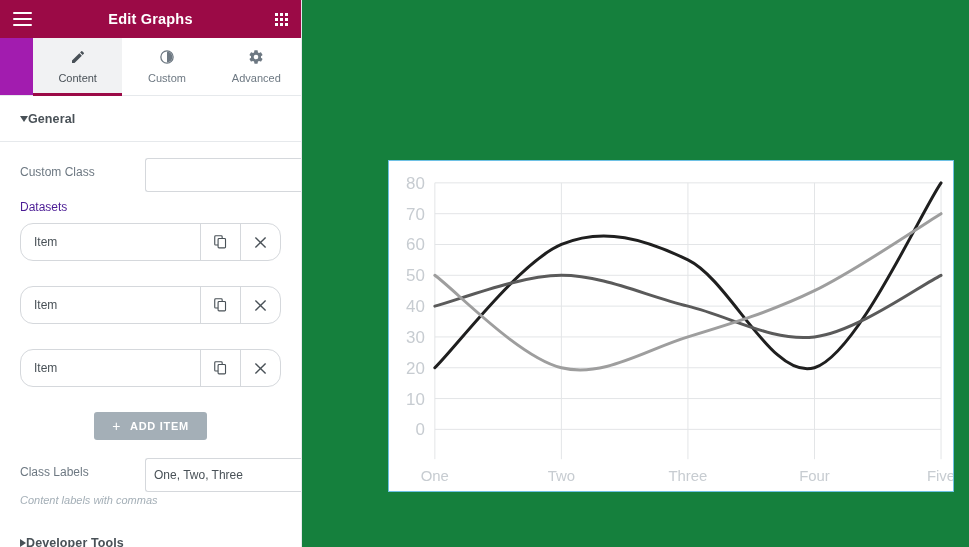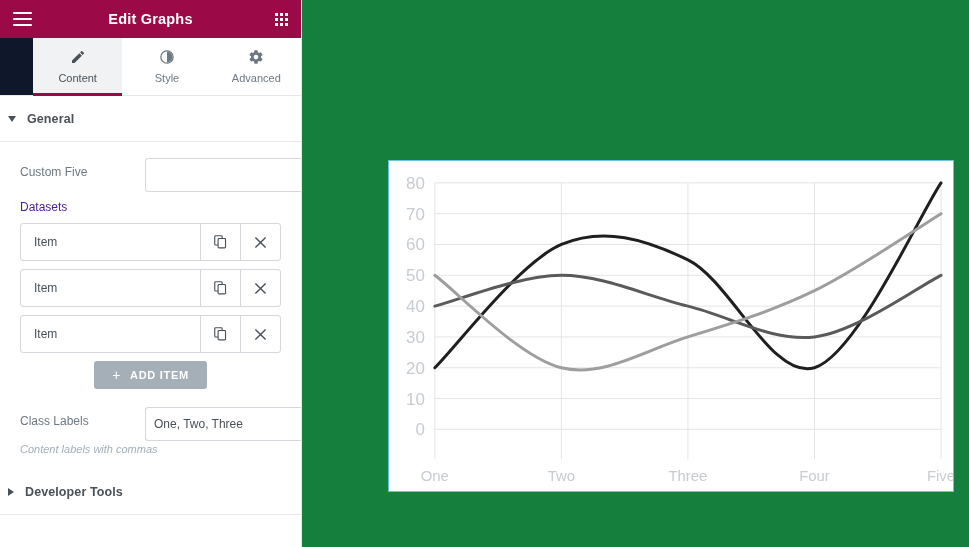--- a/index.html
+++ b/index.html
@@ -30,37 +30,37 @@
   .panel-title {
     color: #ffffff; font-size: 14.5px; font-weight: 700;
     letter-spacing: .2px;
     position: absolute; left: 0; right: 0; text-align: center;
     pointer-events: none;
   }
   .grid-icon { display: grid; grid-template-columns: repeat(3, 3px); grid-template-rows: repeat(3, 3px); gap: 2px; cursor: pointer; position: relative; z-index: 2;}
   .grid-icon i { display: block; width: 3px; height: 3px; background: #fff; }
 
   
-  .tabs { display: flex; height: 58px; background: #0f172a; border-bottom: 1px solid #e6e9ec; padding-left: 33px; }
+  .tabs { display: flex; height: 58px; background: #a21caf; border-bottom: 1px solid #e6e9ec; padding-left: 33px; }
   .tab {
     flex: 1; display: flex; flex-direction: column; align-items: center; justify-content: center;
     gap: 7px; cursor: pointer; position: relative;
     color: #6d7882; font-size: 11px;
     background: #fff;
   }
   .tab.active { background: #f1f2f3; color: #495157; }
   .tab.active::after {
     content: ""; position: absolute; left: 0; right: 0; bottom: -1px; height: 3px; background: #9b0a46;
   }
   .tab-icon { width: 16px; height: 16px; display: block; }
 
   
   .section-head {
-    height: 46px; display: flex; align-items: center; gap: 11px;
-    padding: 0 8px; border-bottom: 1px solid #e6e9ec;
+    height: 46px; display: flex; align-items: center; 
+    padding: 0 20px; border-bottom: 1px solid #e6e9ec;
     cursor: pointer;
   }
   .section-head .caret { width: 0; height: 0; }
   .caret-down { border-left: 4.5px solid transparent; border-right: 4.5px solid transparent; border-top: 6px solid #495157; }
   .caret-right { border-top: 4.5px solid transparent; border-bottom: 4.5px solid transparent; border-left: 6px solid #495157; }
   .section-title { font-size: 12.5px; font-weight: 700; color: #495157; letter-spacing: .1px; }
 
   .section-body { padding: 16px 20px 14px 20px; }
 
   .row { display: flex; align-items: center; margin-bottom: 14px; }
@@ -72,22 +72,22 @@
     border-radius: 3px 0 0 3px;
     padding: 16px 8px; font-size: 12px; color: #495157;
     font-family: "Liberation Sans", sans-serif;
     background: #fff; outline: none;
   }
 
   .block-label { font-size: 12px; color: #4c1d95; margin: 0 0 9px 0; }
 
   .ds-item {
     display: flex; align-items: stretch; height: 38px;
-    border: 1px solid #d5d8dc; border-radius: 3px;
-    margin-bottom: 8px; background: #fff;
+    border: 1px solid #d5d8dc; border-radius: 13px;
+    margin-bottom: 25px; background: #fff;
   }
   .ds-title {
     flex: 1; display: flex; align-items: center; padding-left: 13px;
     font-size: 12px; color: #495157; cursor: pointer;
   }
   .ds-btn {
     width: 40px; display: flex; align-items: center; justify-content: center;
     border-left: 1px solid #d5d8dc; cursor: pointer; color: #495157;
   }
 
@@ -158,39 +158,39 @@
         <svg class="tab-icon" viewBox="0 0 24 24" fill="#495157">
           <path d="M3 17.25V21h3.75L17.81 9.94l-3.75-3.75L3 17.25zM20.71 7.04a1 1 0 0 0 0-1.41l-2.34-2.34a1 1 0 0 0-1.41 0l-1.83 1.83 3.75 3.75 1.83-1.83z"></path>
         </svg>
         <span>Content</span>
       </div>
       <div class="tab">
         <svg class="tab-icon" viewBox="0 0 24 24">
           <circle cx="12" cy="12" r="9.2" fill="none" stroke="#6d7882" stroke-width="1.9"></circle>
           <path d="M12 3.8a8.2 8.2 0 0 1 0 16.4z" fill="#6d7882"></path>
         </svg>
-        <span>Style</span>
+        <span>Custom</span>
       </div>
       <div class="tab">
         <svg class="tab-icon" viewBox="0 0 24 24" fill="#6d7882">
           <path d="M19.43 12.98c.04-.32.07-.64.07-.98s-.03-.66-.07-.98l2.11-1.65a.5.5 0 0 0 .12-.64l-2-3.46a.5.5 0 0 0-.61-.22l-2.49 1a7.3 7.3 0 0 0-1.69-.98l-.38-2.65a.49.49 0 0 0-.49-.42h-4a.49.49 0 0 0-.49.42l-.38 2.65c-.61.25-1.17.58-1.69.98l-2.49-1a.5.5 0 0 0-.61.22l-2 3.46a.5.5 0 0 0 .12.64L4.57 11c-.04.32-.07.65-.07.98s.03.66.07.98l-2.11 1.65a.5.5 0 0 0-.12.64l2 3.46c.13.22.39.3.61.22l2.49-1c.52.4 1.08.73 1.69.98l.38 2.65c.4.24.25.42.49.42h4c.24 0 .45-.18.49-.42l.38-2.65c.61-.25 1.17-.58 1.69-.98l2.49 1c.22.08.48 0 .61-.22l2-3.46a.5.5 0 0 0-.12-.64l-2.11-1.65zM12 15.5A3.5 3.5 0 1 1 12 8.5a3.5 3.5 0 0 1 0 7z"></path>
         </svg>
         <span>Advanced</span>
       </div>
     </div>
 
     <div class="section-head">
       <span class="caret caret-down"></span>
       <span class="section-title">General</span>
     </div>
 
     <div class="section-body">
 
       <div class="row">
-        <div class="row-label">Custom Five</div>
+        <div class="row-label">Custom Class</div>
         <div class="field">
           <input type="text" value="" style="">
 
         </div>
       </div>
 
       <div class="block-label">Datasets</div>
 
       <div class="ds-item">
         <div class="ds-title">Item</div>

